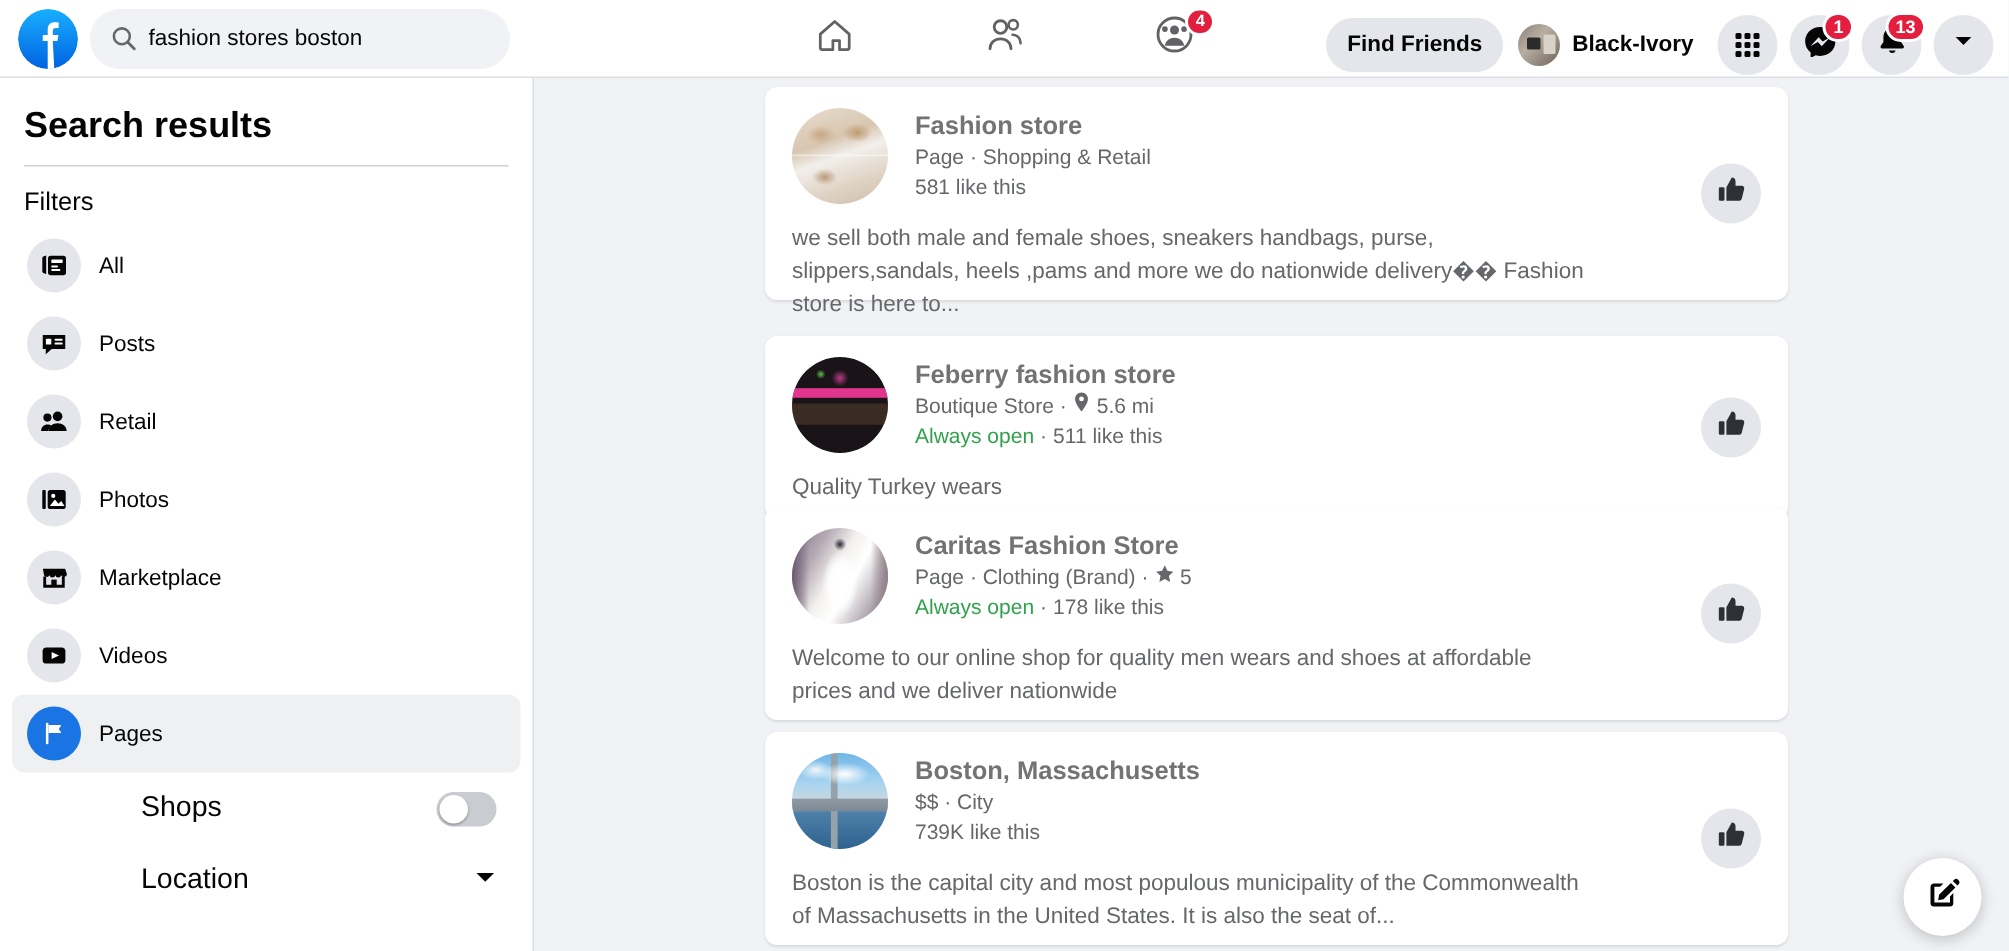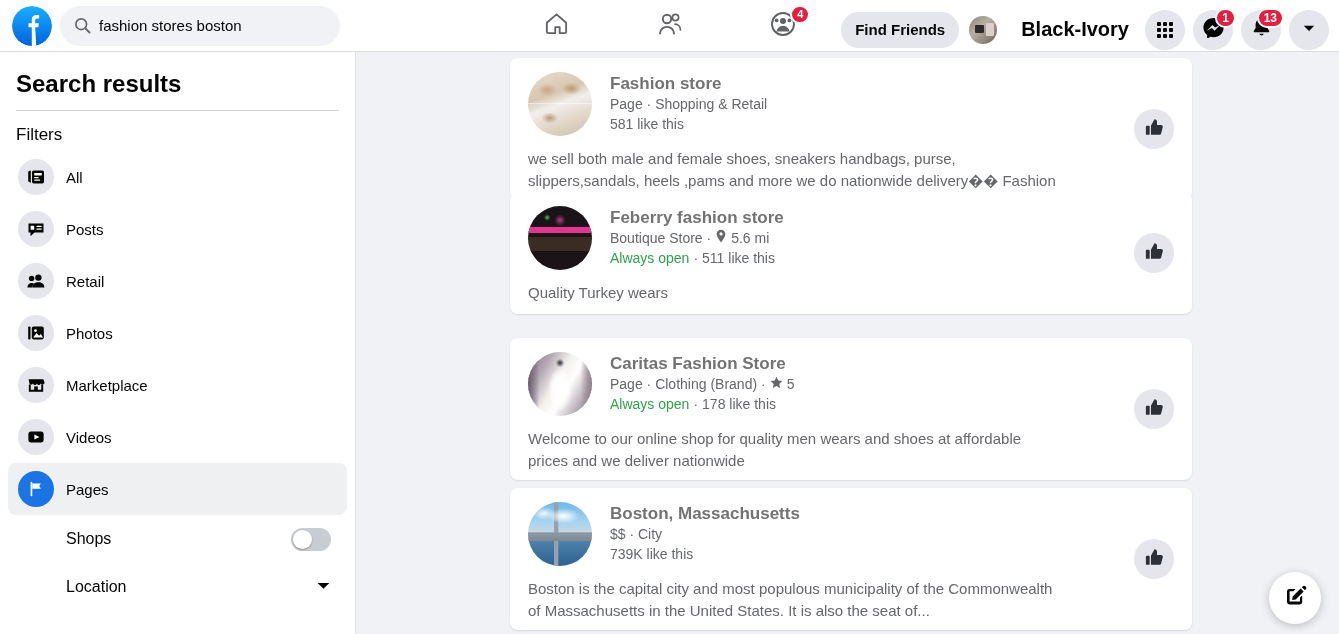--- a/index.html
+++ b/index.html
@@ -77,21 +77,21 @@
     position: relative; overflow: hidden; flex: 0 0 28px;
   }
   .avatar-sm::after {
     content: ""; position: absolute; left: 6px; top: 9px;
     width: 9px; height: 8px; background: #2b2b2b; border-radius: 1px;
   }
   .avatar-sm::before {
     content: ""; position: absolute; right: 3px; top: 7px;
     width: 8px; height: 13px; background: #d8d2c9; border-radius: 1px;
   }
-  .profile-name { font-size: 20px; font-weight: bold; color: #050505; white-space: nowrap; margin-left: 16px; }
+  .profile-name { font-size: 15px; font-weight: bold; color: #050505; white-space: nowrap; }
   .circle-btn {
     width: 40px; height: 40px; border-radius: 50%;
     background: #e4e6eb;
     display: flex; align-items: center; justify-content: center;
     position: relative; cursor: pointer;
   }
   .circle-badge {
     position: absolute; top: -2px; right: -3px;
     min-width: 20px; height: 20px; padding: 0 5px;
     background: #e41e3f; color: #fff; border-radius: 10px;
@@ -134,21 +134,21 @@
     flex: 0 0 36px;
   }
   .sb-ico.blue { background: #1b74e4; }
   .sb-label { font-size: 15px; color: #050505; }
 
   .sb-row {
     display: flex; align-items: center; justify-content: space-between;
     height: 48px; padding: 0 16px 0 58px;
     cursor: pointer; border-radius: 8px;
   }
-  .sb-row .sb-label { font-size: 16px; }
+  .sb-row .sb-label { font-size: 19px; margin-left: 28px; }
   .toggle {
     width: 40px; height: 23px; border-radius: 12px;
     background: #c9ccd1; position: relative; flex: 0 0 40px;
   }
   .toggle .knob {
     position: absolute; left: 2px; top: 2px;
     width: 19px; height: 19px; border-radius: 50%;
     background: #fff; box-shadow: 0 1px 2px rgba(0,0,0,.3);
   }
 
@@ -469,21 +469,21 @@
     <div class="like-btn">
       <span>
         <svg width="21" height="21" viewBox="0 0 20 20" aria-hidden="true">
           <path d="M6.6 8.4 10 2.2c1.5 0 2.4 1 2.4 2.3v3h3.9c1.1 0 1.9 1 1.6 2l-1.5 6c-.2.9-1 1.5-1.9 1.5H6.6z" fill="#2e3038"></path>
           <rect x="1.8" y="8.4" width="3.6" height="8.6" rx=".8" fill="#2e3038"></rect>
         </svg>
       </span>
     </div>
   </div>
 
-  <div class="card" style="top:140px; height:122px;">
+  <div class="card" style="top:172px; height:122px;">
     <div class="card-head">
       <span class="thumb th-poster"></span>
       <div class="card-info">
         <div class="res-title">Feberry fashion store</div>
         <div class="res-meta">
           <span>Boutique Store ·</span>
           <span>
             <svg width="12" height="14" viewBox="0 0 10 13" aria-hidden="true">
               <path d="M5 .6C2.8.6 1 2.4 1 4.6c0 2.9 4 7.8 4 7.8s4-4.9 4-7.8C9 2.4 7.2.6 5 .6z" fill="#65676b"></path>
               <circle cx="5" cy="4.6" r="1.5" fill="#fff"></circle>

